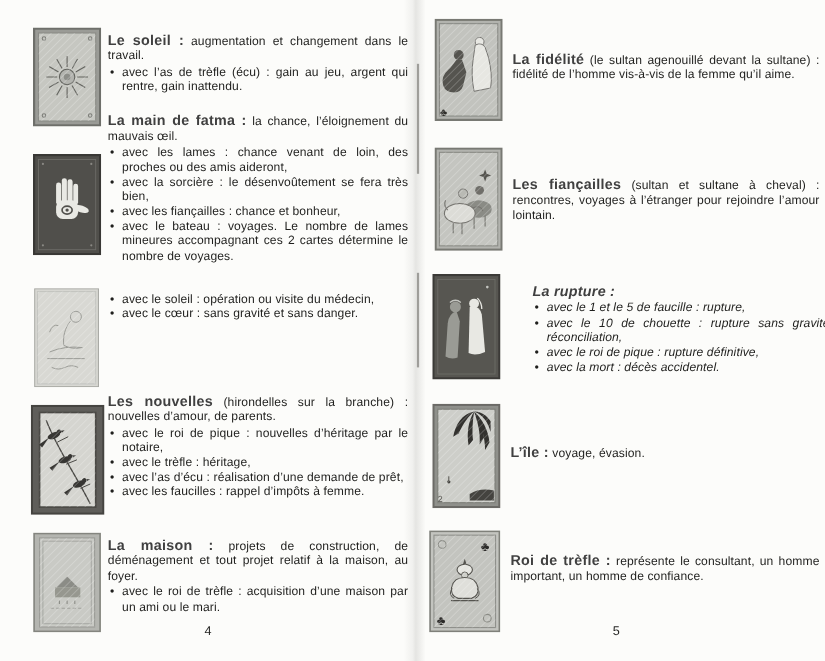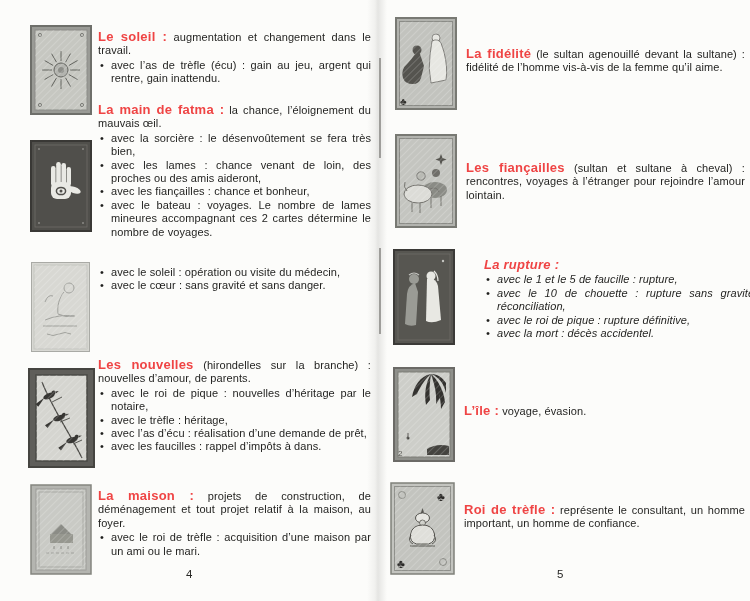--- a/index.html
+++ b/index.html
@@ -15,21 +15,21 @@
     background:linear-gradient(90deg,rgba(0,0,0,0) 0%,rgba(60,60,55,0.06) 40%,rgba(60,60,55,0.12) 55%,rgba(0,0,0,0) 100%);
   }
   .spine-dash{position:absolute;width:2px;background:#55544f;opacity:.5;filter:blur(.7px);left:379px;}
   .card{position:absolute;margin:0;}
   .card svg{display:block;width:100%;height:100%;}
   .entry-text{
     position:absolute;font-size:11px;line-height:13.4px;text-align:justify;
     letter-spacing:.1px;color:#1f1f1d;
   }
   .para{margin:0 0 1px 0;}
-  .title{font-weight:bold;font-size:13px;letter-spacing:.25px;color:#ef4444;}
+  .title{font-weight:bold;font-size:13px;letter-spacing:.25px;color:#404040;}
   .bullet{position:relative;padding-left:13px;}
   .bullet::before{content:"\2022";position:absolute;left:2px;top:0;font-size:11px;color:#1f1f1d;}
   .page-num{position:absolute;font-size:11.5px;color:#262624;}
 </style>
 </head>
 <body>
 
 <div class="sheet">
 
   <svg width="0" height="0" style="position:absolute" aria-hidden="true">
@@ -91,22 +91,22 @@
       <ellipse cx="31" cy="51" rx="4.6" ry="3.6" fill="none" stroke="#504f4b" stroke-width="1.5"></ellipse>
       <circle cx="31" cy="51" r="1.5" fill="#504f4b"></circle>
       <circle cx="9" cy="9" r="1" fill="#8a8984"></circle>
         <circle cx="53" cy="9" r="1" fill="#8a8984"></circle>
       <circle cx="9" cy="83" r="1" fill="#8a8984"></circle>
         <circle cx="53" cy="83" r="1" fill="#8a8984"></circle>
     </svg>
   </figure>
   <div class="entry-text" style="left:98px;top:103px;width:273px;">
     <p class="para"><span class="title">La main de fatma :</span> <span>la chance, l’éloignement du mauvais œil.</span></p>
+    <div class="bullet">avec les lames : chance venant de loin, des proches ou des amis aideront,</div>
     <div class="bullet">avec la sorcière : le désenvoûtement se fera très bien,</div>
-    <div class="bullet">avec les lames : chance venant de loin, des proches ou des amis aideront,</div>
     <div class="bullet">avec les fiançailles : chance et bonheur,</div>
     <div class="bullet">avec le bateau : voyages. Le nombre de lames mineures accompagnant ces 2 cartes détermine le nombre de voyages.</div>
   </div>
 
   <figure class="card" style="left:31px;top:262px;width:59px;height:90px;">
     <svg viewBox="0 0 59 90">
       <rect x="0.5" y="0.5" width="58" height="89" fill="#d8d8d3" stroke="#a9aaa5"></rect>
       <rect x="3" y="3" width="53" height="84" fill="none" stroke="#c4c5c0"></rect>
       <g fill="none" stroke="#90918c" stroke-width="0.9" opacity="0.85">
         <circle cx="38" cy="26" r="5"></circle>
@@ -152,21 +152,21 @@
           </g>
       </g>
       <rect x="8" y="7" width="51" height="86" fill="url(#diag)"></rect>
     </svg>
   </figure>
   <div class="entry-text" style="left:98px;top:358px;width:273px;">
     <p class="para"><span class="title">Les nouvelles</span> <span>(hirondelles sur la branche) : nouvelles d’amour, de parents.</span></p>
     <div class="bullet">avec le roi de pique : nouvelles d’héritage par le notaire,</div>
     <div class="bullet">avec le trèfle : héritage,</div>
     <div class="bullet">avec l’as d’écu : réalisation d’une demande de prêt,</div>
-    <div class="bullet">avec les faucilles : rappel d’impôts à dans.</div>
+    <div class="bullet">avec les faucilles : rappel d’impôts à femme.</div>
   </div>
 
   <figure class="card" style="left:30px;top:484px;width:62px;height:91px;">
     <svg viewBox="0 0 62 91">
       <rect x="1" y="1" width="60" height="89" fill="#b4b5b0" stroke="#84857f" stroke-width="1.5"></rect>
       <rect x="6" y="5" width="50" height="81" fill="#c9cac5" stroke="#9b9c97"></rect>
       <rect x="9" y="8" width="44" height="75" fill="none" stroke="#a9aaa5"></rect>
       <path d="M21 50 l10 -10 l10 10 z" fill="#8b8c86"></path>
       <rect x="20" y="50" width="23" height="9" fill="#96978f"></rect>
       <path d="M24 62 v3 M31 62 v3 M38 62 v3" stroke="#8b8c86" stroke-width="1"></path>

